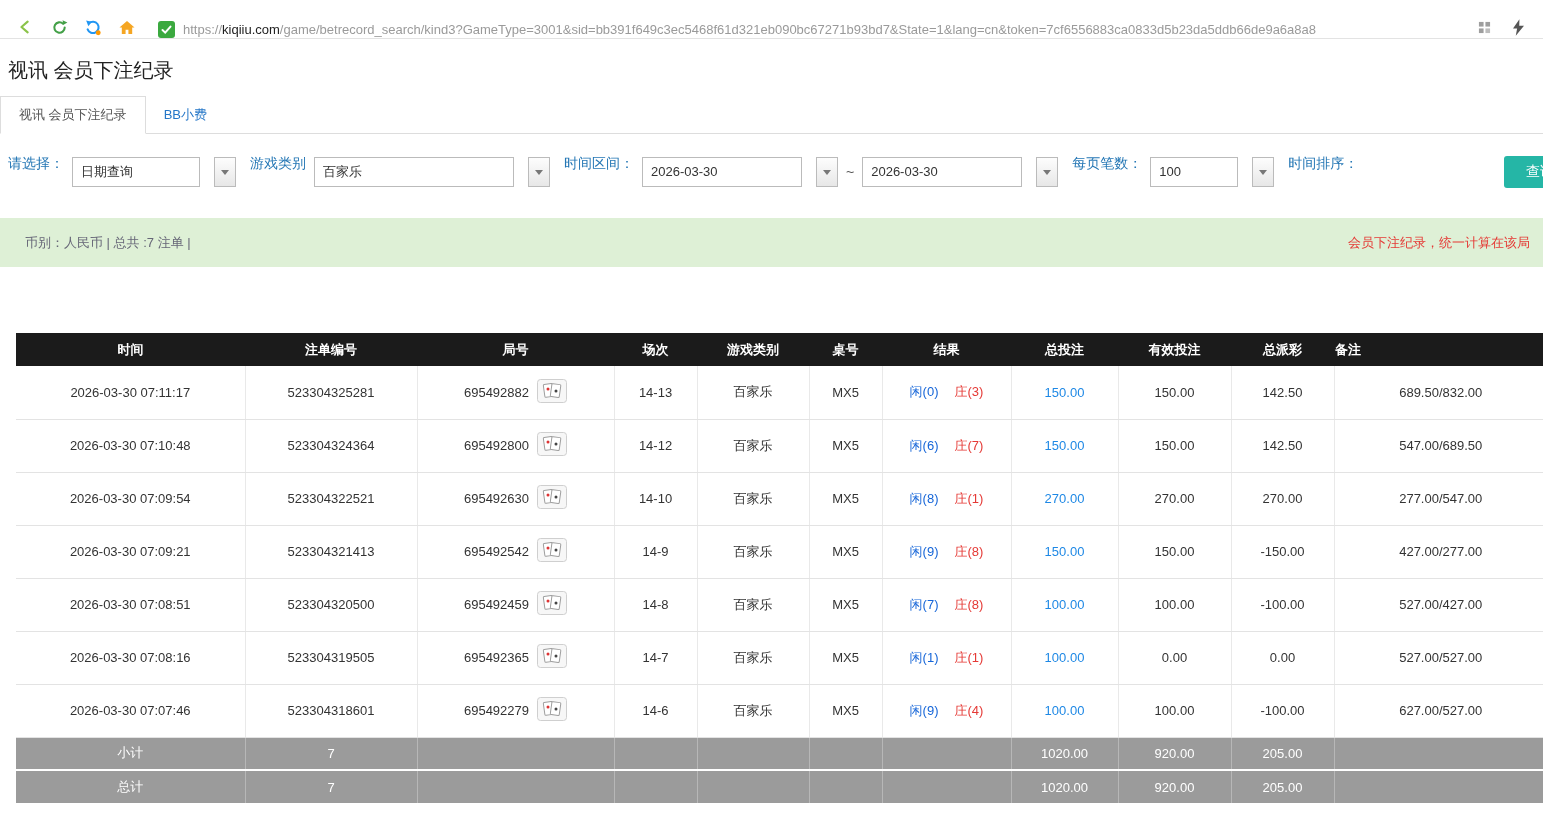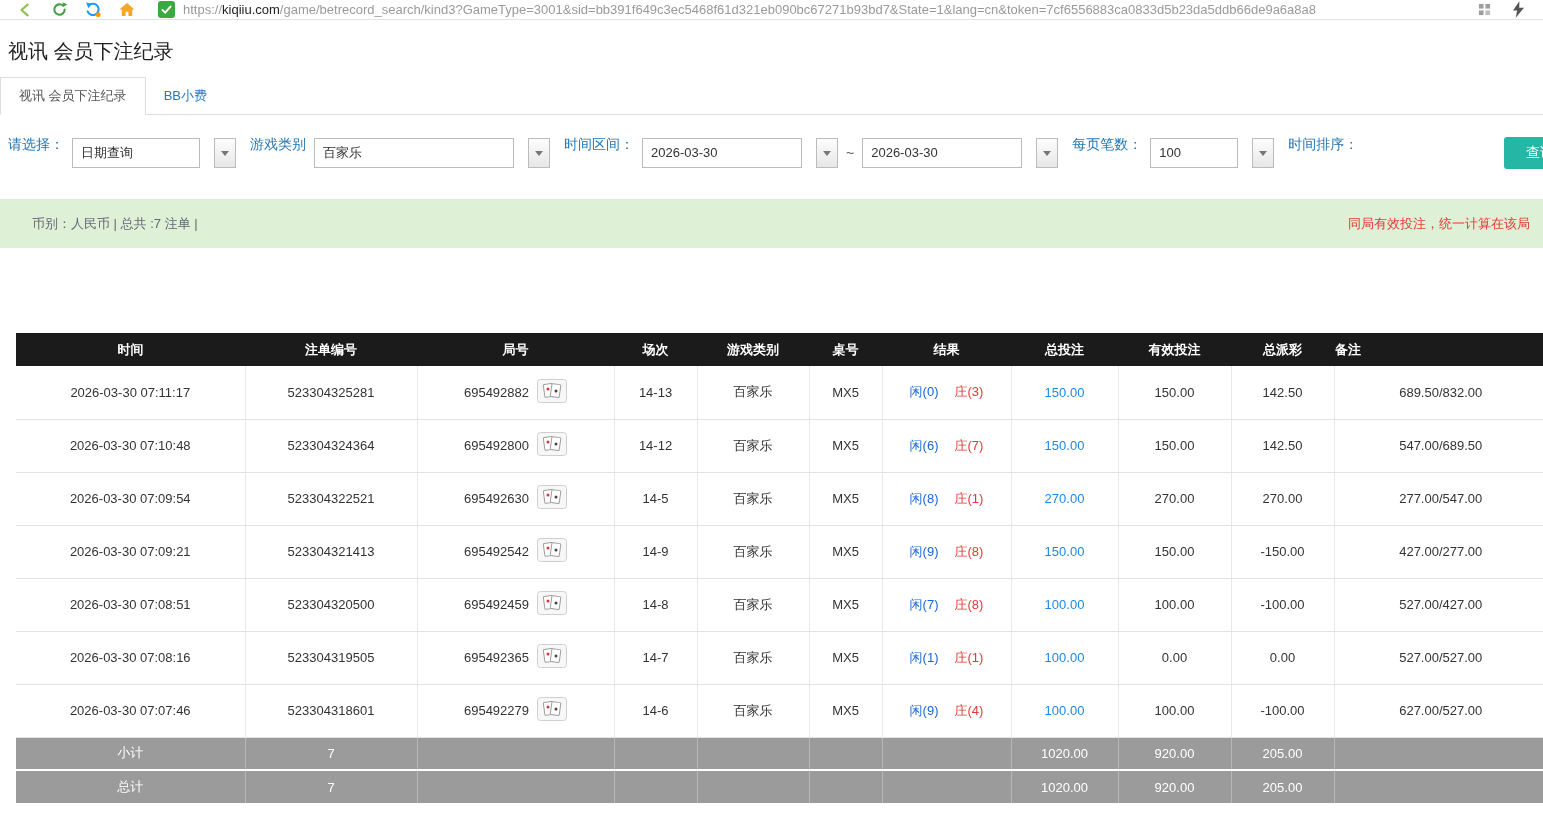--- a/index.html
+++ b/index.html
@@ -8,21 +8,21 @@
     --header-bg:#1b1b1b; --footer-bg:#9b9b9b; --info-bg:#def0d6;
     --info-red:#e53935; --button-teal:#25b6a6; --shield-green:#3ba93f;
   }
   *{box-sizing:border-box}
   html,body{margin:0;padding:0}
   body{
     width:1543px;height:814px;overflow:hidden;position:relative;
     background:#fff;font-family:"Liberation Sans",sans-serif;
   }
   
-  .browser-bar{height:20px;display:flex;align-items:center;border-bottom:1px solid #e3e3e3;padding:0 8px;background:#fff}
+  .browser-bar{height:39px;display:flex;align-items:flex-end;border-bottom:1px solid #e3e3e3;padding:0 8px;background:#fff}
   .nav-icon{width:22px;height:22px;display:flex;align-items:center;justify-content:center;margin:0 6px;flex:0 0 auto;cursor:pointer}
   .addr{flex:1;display:flex;align-items:center;gap:8px;overflow:hidden;white-space:nowrap;margin-left:14px}
   .shield{width:17px;height:17px;background:var(--shield-green);border-radius:3px;display:flex;align-items:center;justify-content:center;flex:0 0 auto}
   .url{font-size:13px;color:#9a9a9a;overflow:hidden;white-space:nowrap}
   .url .host{color:#222}
   
   .page-title{margin:18px 0 0 8px;font-size:20px;font-weight:400;color:#222}
   .tabs{display:flex;align-items:flex-end;margin-top:12px;border-bottom:1px solid #ddd;padding-left:0}
   .tab{padding:9px 18px;font-size:13px;cursor:pointer}
   .tab.active{border:1px solid #ddd;border-bottom:1px solid #fff;margin-bottom:-1px;background:#fff;color:#555}
@@ -31,21 +31,21 @@
   .filters{position:relative;display:flex;align-items:center;margin:22px 0 0 8px;height:32px;font-size:14px;width:100%}
   .flabel{color:var(--label-blue);font-weight:normal;margin:0 8px 16px 14px;white-space:nowrap}
   .flabel.first{margin-left:0}
   .combo{display:flex;align-items:center;gap:14px;flex:0 0 auto}
   .combo-text{height:30px;line-height:28px;border:1px solid #bbb;background:#fff;padding:0 8px;font-size:13px;color:#333;white-space:nowrap;overflow:hidden;cursor:pointer}
   .combo-arrow{width:22px;height:30px;border:1px solid #bbb;background:linear-gradient(#fdfdfd,#e7e7e7);display:flex;align-items:center;justify-content:center;cursor:pointer}
   .caret{width:0;height:0;border-left:4px solid transparent;border-right:4px solid transparent;border-top:5px solid #777}
   .tilde{margin:0 8px;color:#555}
   .search-btn{position:absolute;left:1496px;top:0;height:32px;width:72px;background:var(--button-teal);color:#fff;border:none;font-size:14px;border-radius:3px;font-family:inherit;cursor:pointer}
   
-  .info-bar{position:relative;margin-top:30px;height:49px;background:var(--info-bg);display:flex;align-items:center;font-size:13px;color:#667;padding-left:32px;overflow:hidden}
+  .info-bar{position:relative;margin-top:30px;height:49px;background:var(--info-bg);display:flex;align-items:center;font-size:13px;color:#667;padding-left:25px;overflow:hidden}
   .info-right{position:absolute;left:1348px;color:var(--info-red);white-space:nowrap}
   
   .bet-table{position:absolute;top:333px;left:16px;width:1543px;border-collapse:collapse;table-layout:fixed}
   .bet-table th{background:var(--header-bg);color:#fff;height:33px;font-size:13px;font-weight:bold;text-align:center}
   .bet-table th.note-h{text-align:left;padding-right:45px}
   .bet-table tbody td{height:53px;text-align:center;font-size:13px;color:#333;border-bottom:1px solid #e3e3e3;border-right:1px solid #e9e9e9;background:#fff;overflow:hidden}
   .bet-table tbody td:last-child{border-right:none}
   td.note{text-align:right;padding-right:13px}
   .card-icon{display:inline-block;vertical-align:middle;margin-left:8px;cursor:pointer}
   .round-number{vertical-align:middle}
@@ -154,21 +154,21 @@
       </span>
   </div>
 
   <span class="flabel">时间排序：</span>
 
   <button class="search-btn">查询</button>
 </div>
 
 <div class="info-bar">
   <span>币别：人民币 | 总共 :7 注单 |</span>
-  <span class="info-right">同局有效投注，统一计算在该局</span>
+  <span class="info-right">会员下注纪录，统一计算在该局</span>
 </div>
 
 <table class="bet-table">
   <colgroup>
     <col style="width:229px">
       <col style="width:172px">
       <col style="width:197px">
       <col style="width:83px">
     <col style="width:112px">
       <col style="width:73px">
@@ -235,21 +235,21 @@
       <tr>
         <td>2026-03-30 07:09:54</td>
         <td>523304322521</td>
         <td class="round-cell"><span class="round-number">695492630</span><span class="card-icon"><svg width="30" height="24" viewBox="0 0 30 24">
               <rect x="0.5" y="0.5" width="29" height="23" rx="3" fill="#f7f7f7" stroke="#cfcfcf"></rect>
               <rect x="7" y="5" width="9" height="13" rx="1" fill="#fff" stroke="#9e9e9e" transform="rotate(-8 11 11)"></rect>
               <rect x="14" y="5" width="9" height="13" rx="1" fill="#fff" stroke="#9e9e9e" transform="rotate(8 18 12)"></rect>
               <circle cx="11" cy="10" r="1.5" fill="#d33"></circle>
               <circle cx="19" cy="12" r="1.5" fill="#444"></circle>
             </svg></span></td>
-        <td>14-5</td>
+        <td>14-10</td>
         <td>百家乐</td>
         <td>MX5</td>
         <td><span class="player">闲(8)</span><span class="banker">庄(1)</span></td>
         <td><span class="blue-link">270.00</span></td>
         <td>270.00</td>
         <td>270.00</td>
         <td class="note">277.00/547.00</td>
       </tr>
       <tr>
         <td>2026-03-30 07:09:21</td>

